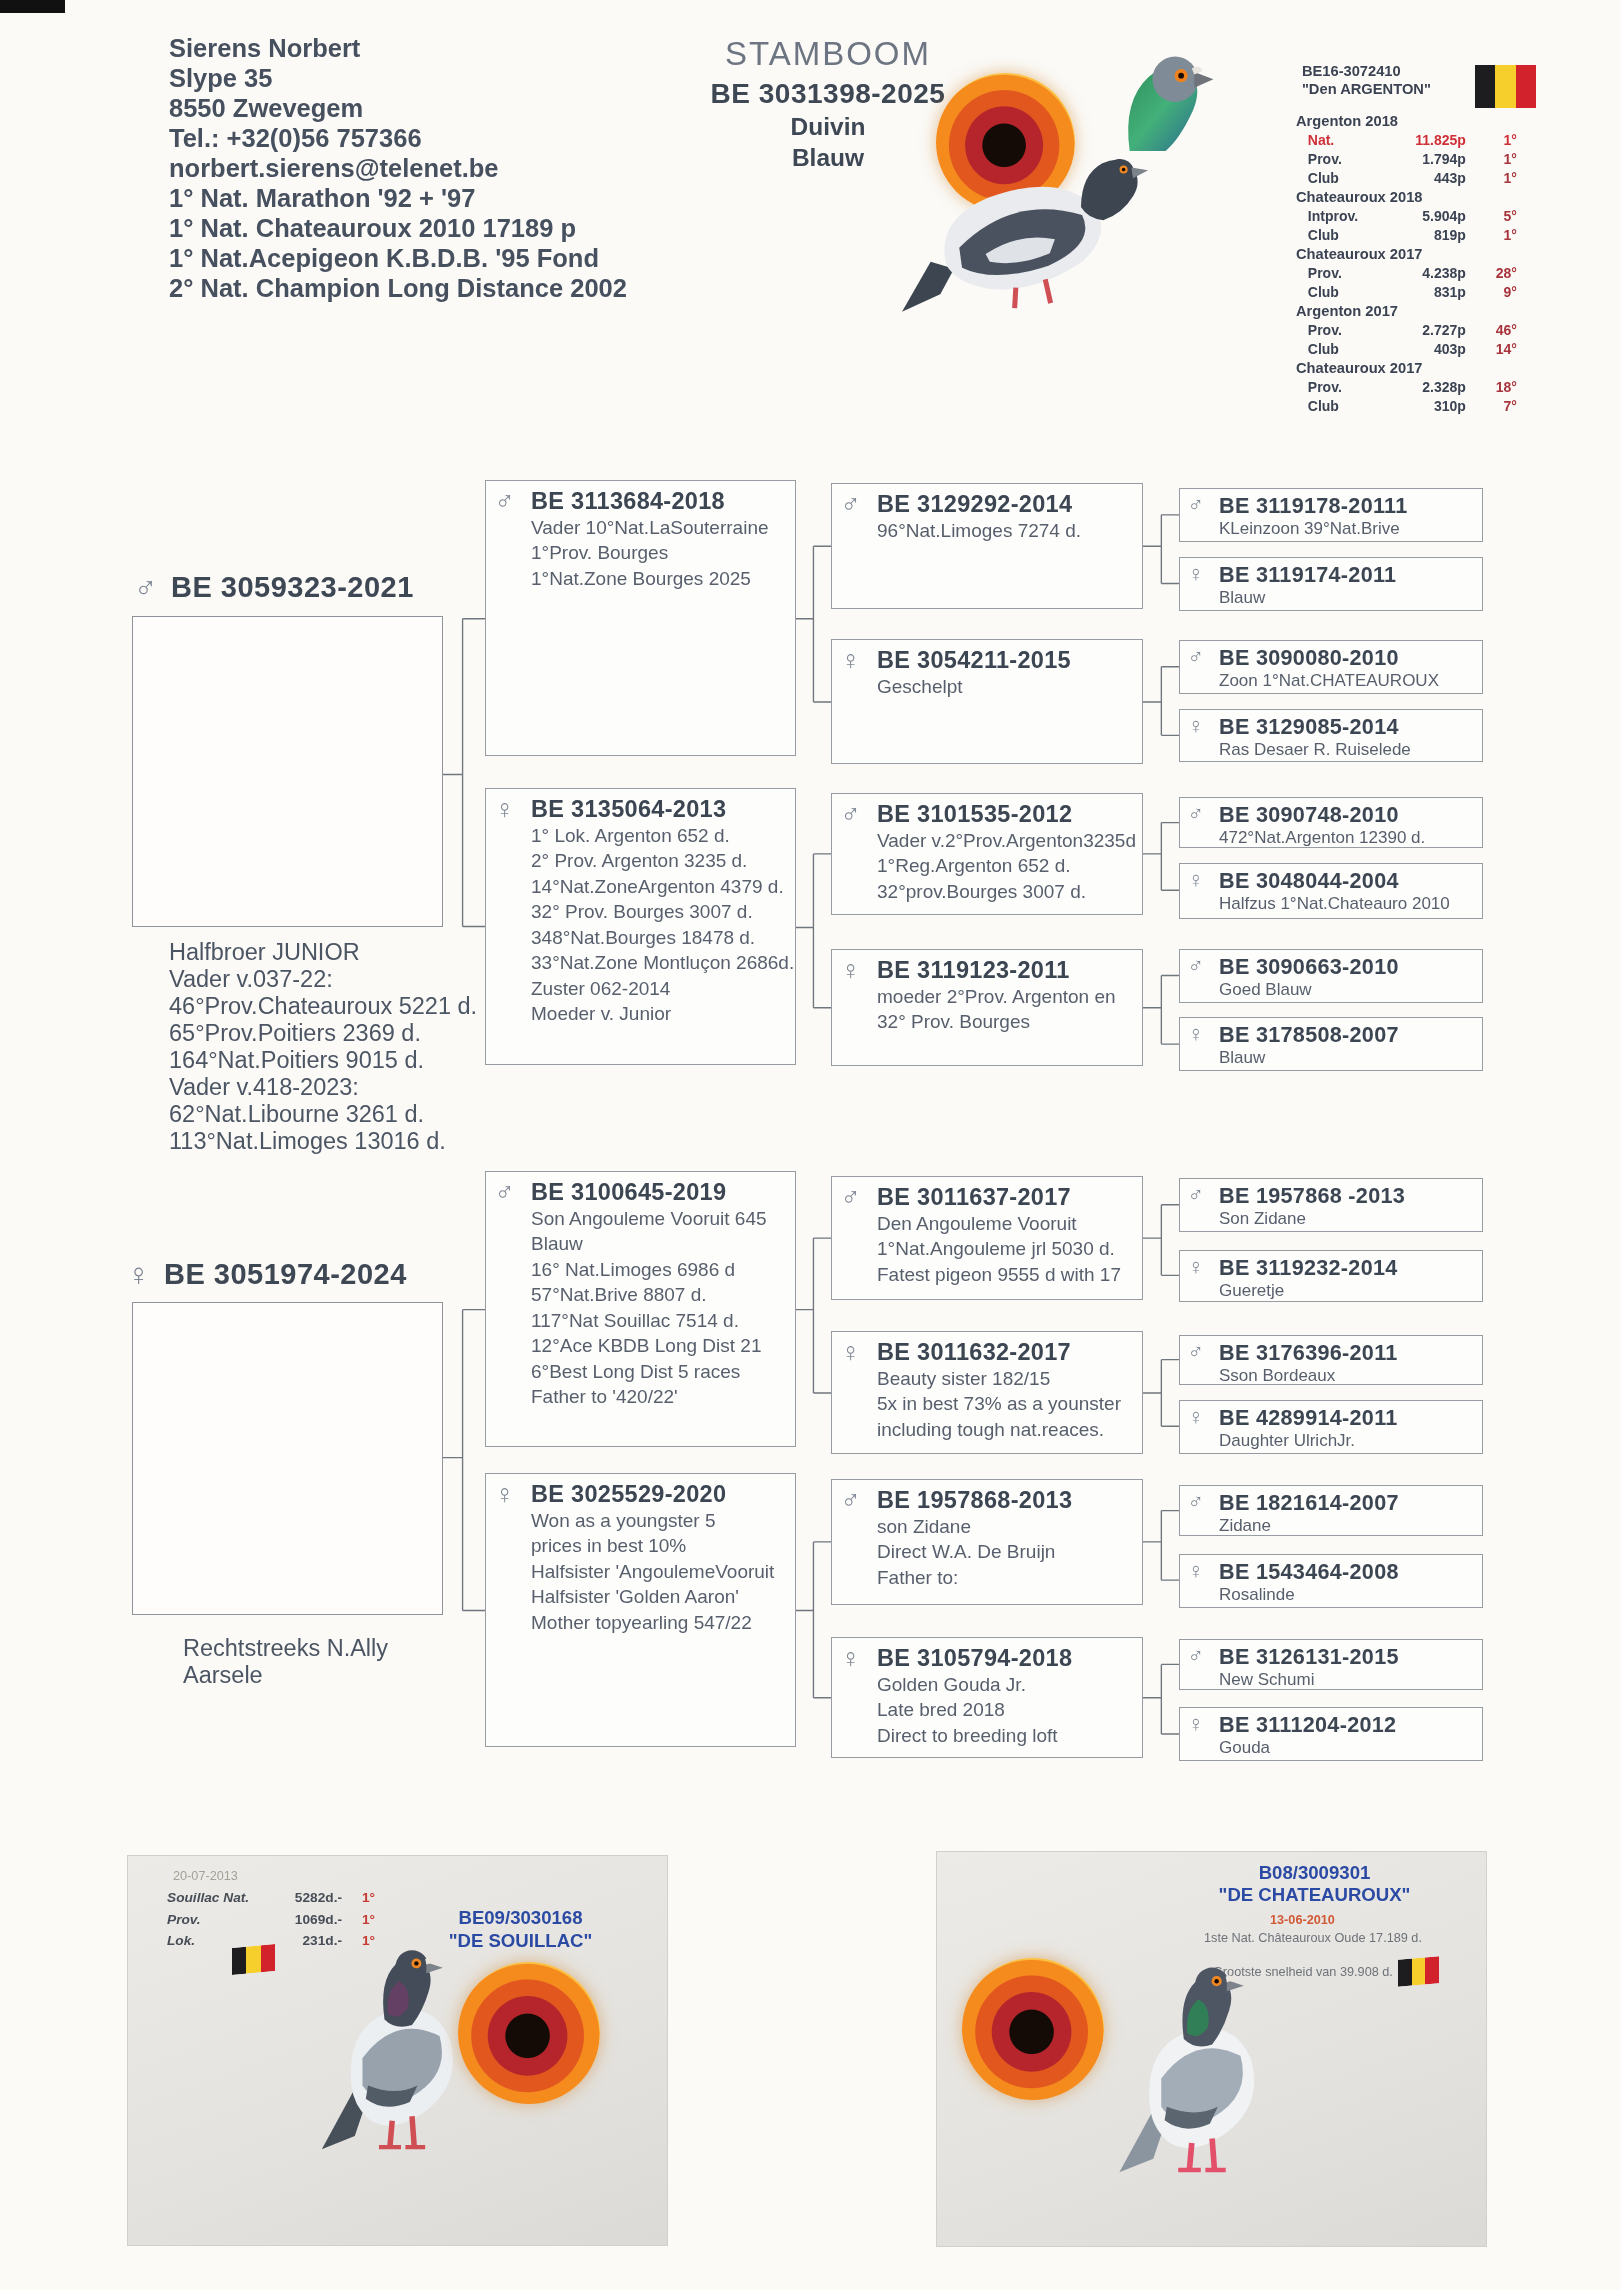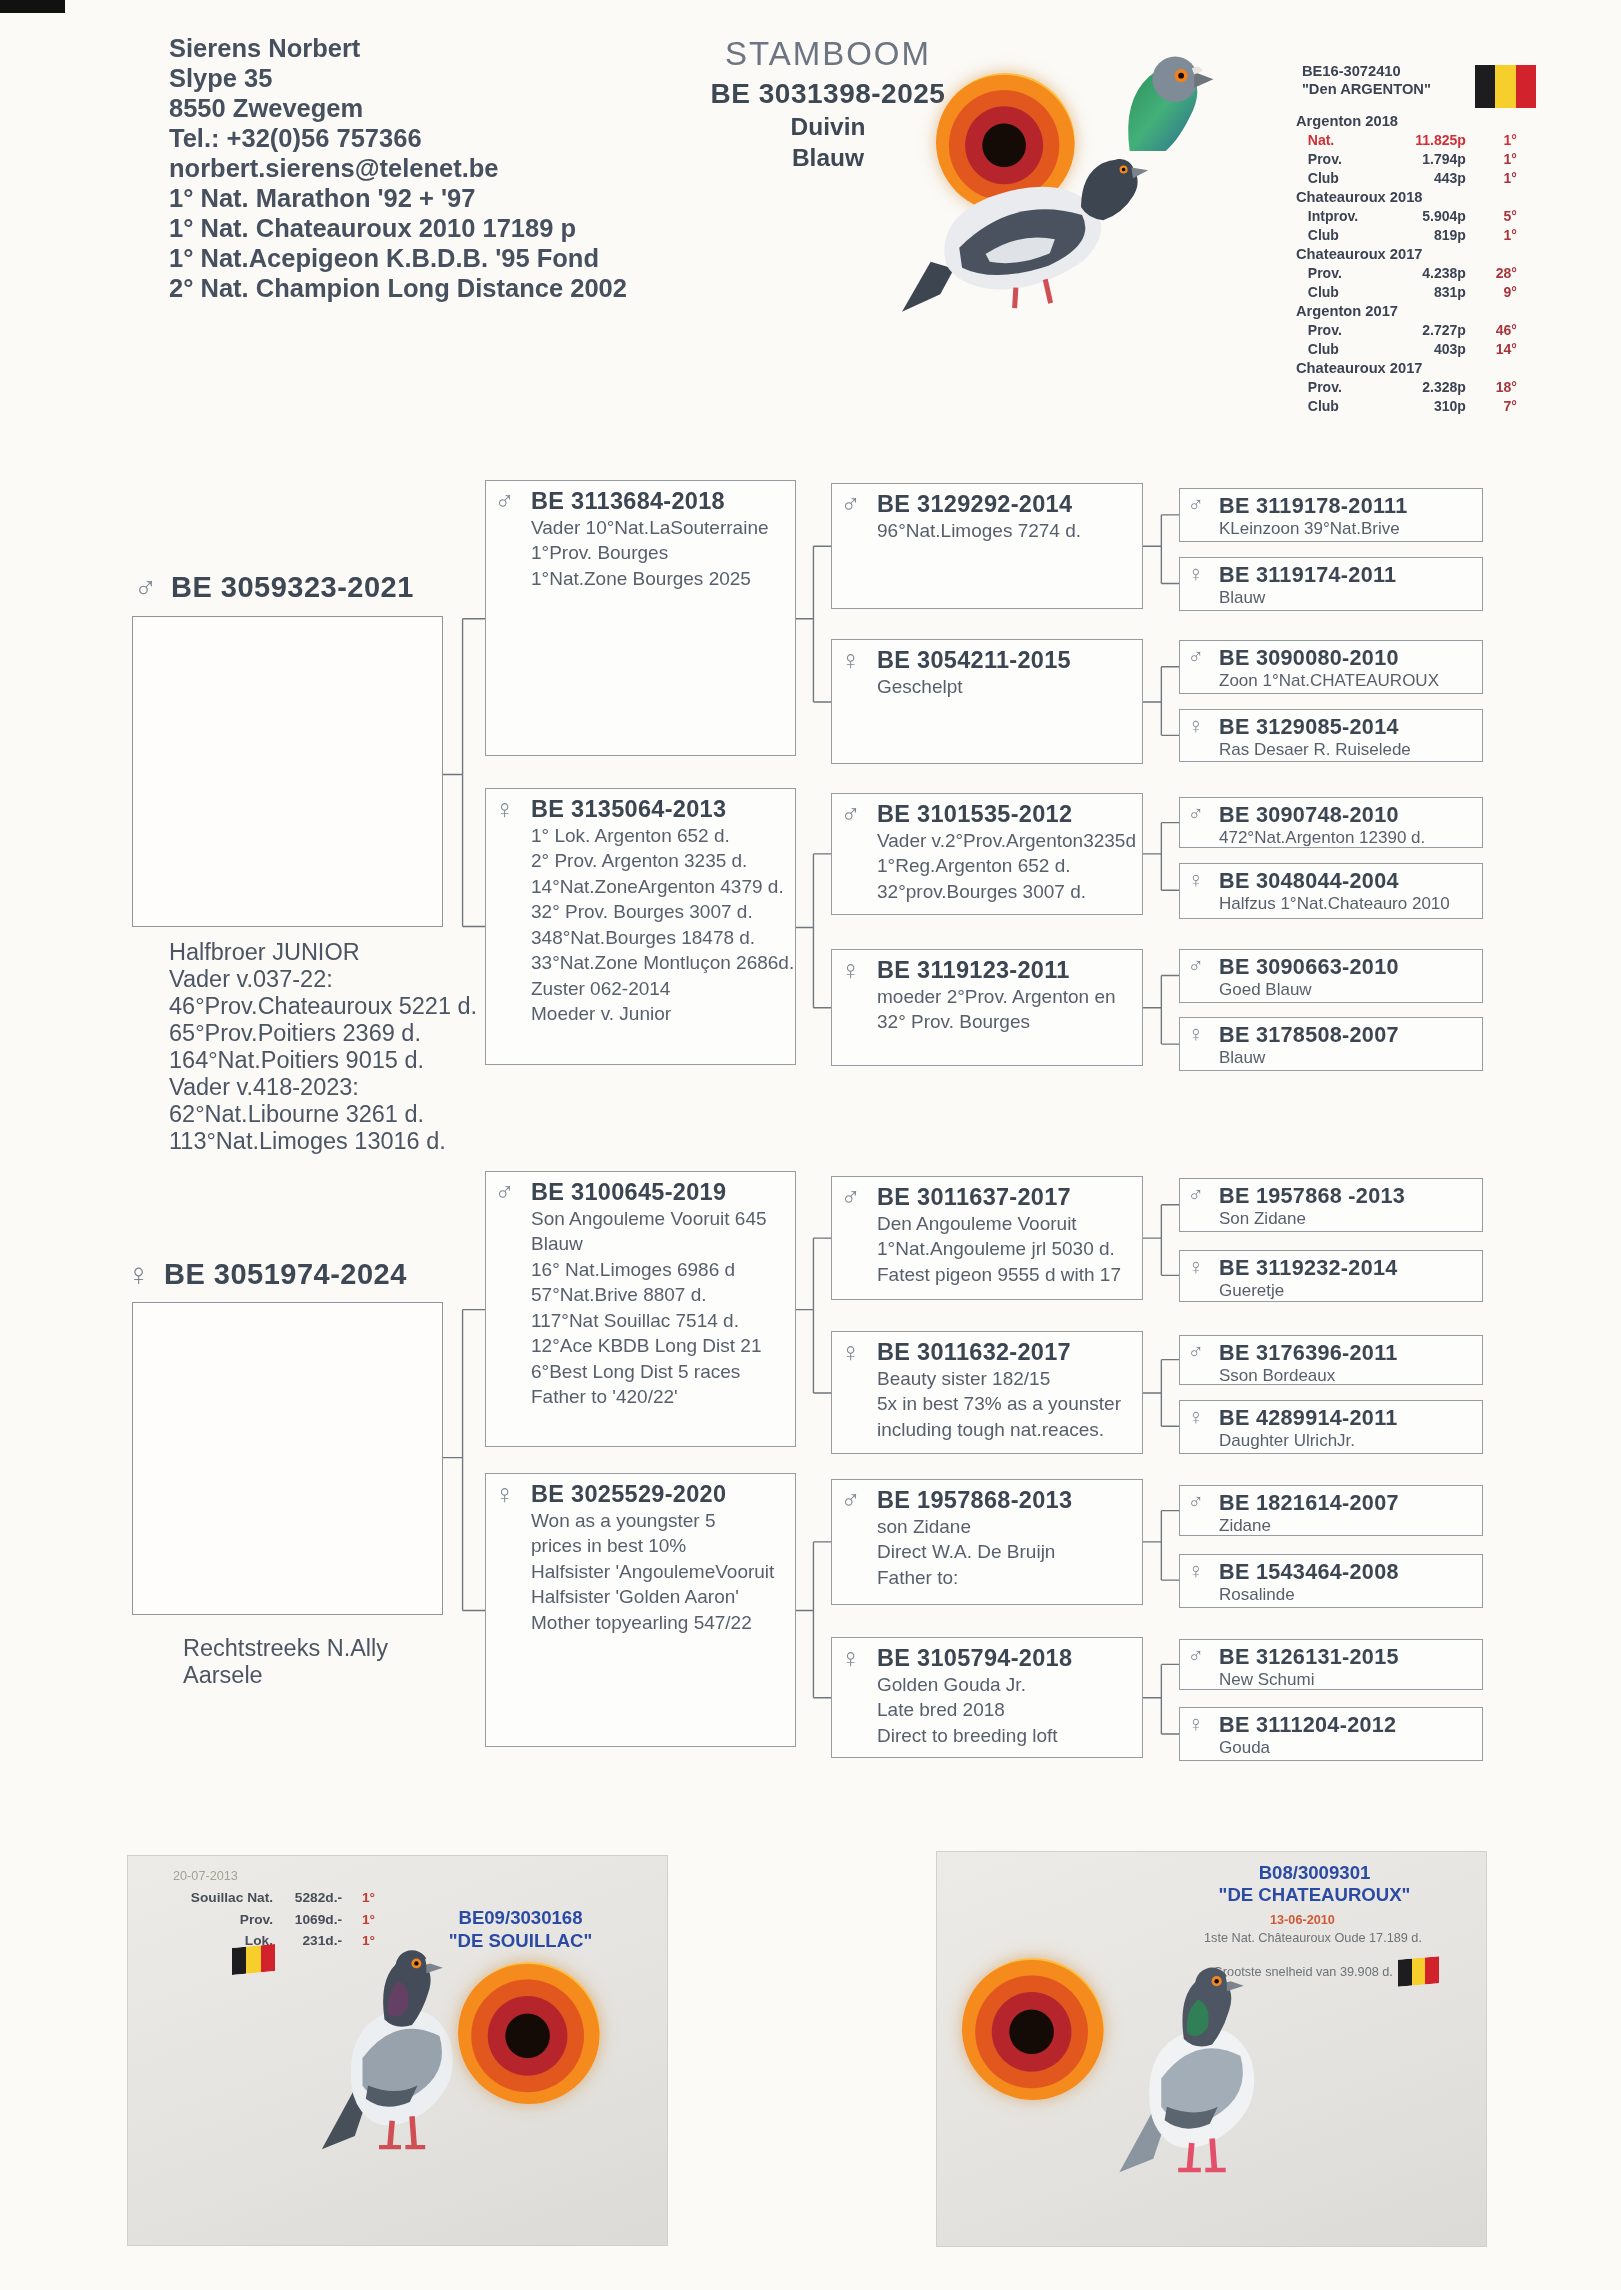--- a/index.html
+++ b/index.html
@@ -57,21 +57,21 @@
   .g4 .pring{font-size:21.6px;}
   .g4 .pline{font-size:17px;line-height:19.6px;}
 
   .connectors{left:0;top:0;pointer-events:none;}
 
   
   .pcard{background:linear-gradient(160deg,#edebe7 0%,#e4e2de 60%,#dcdad6 100%);border:1px solid #d2d0cc;}
   .blue-cap{font-size:18.6px;font-weight:bold;color:#2b4aa4;text-align:center;line-height:22.5px;white-space:nowrap;}
   .small-date{font-size:12.7px;color:#a3a296;}
   .lrow{display:flex;font-size:13.7px;font-weight:bold;color:#474e57;line-height:21.6px;}
-  .lrow .race{width:106px;text-align:right;}
+  .lrow .race{width:106px;text-align:left;font-style:italic;}
   .lrow .birds{width:69px;text-align:right;}
   .lrow .plc{width:33px;text-align:right;color:#c43b34;}
   .red-date{font-size:12.7px;font-weight:bold;color:#d05a38;}
   .gray-line{font-size:12.7px;color:#6d7279;line-height:16.7px;white-space:nowrap;}
 </style>
 </head>
 <body>
 
 <div class="page">
 

